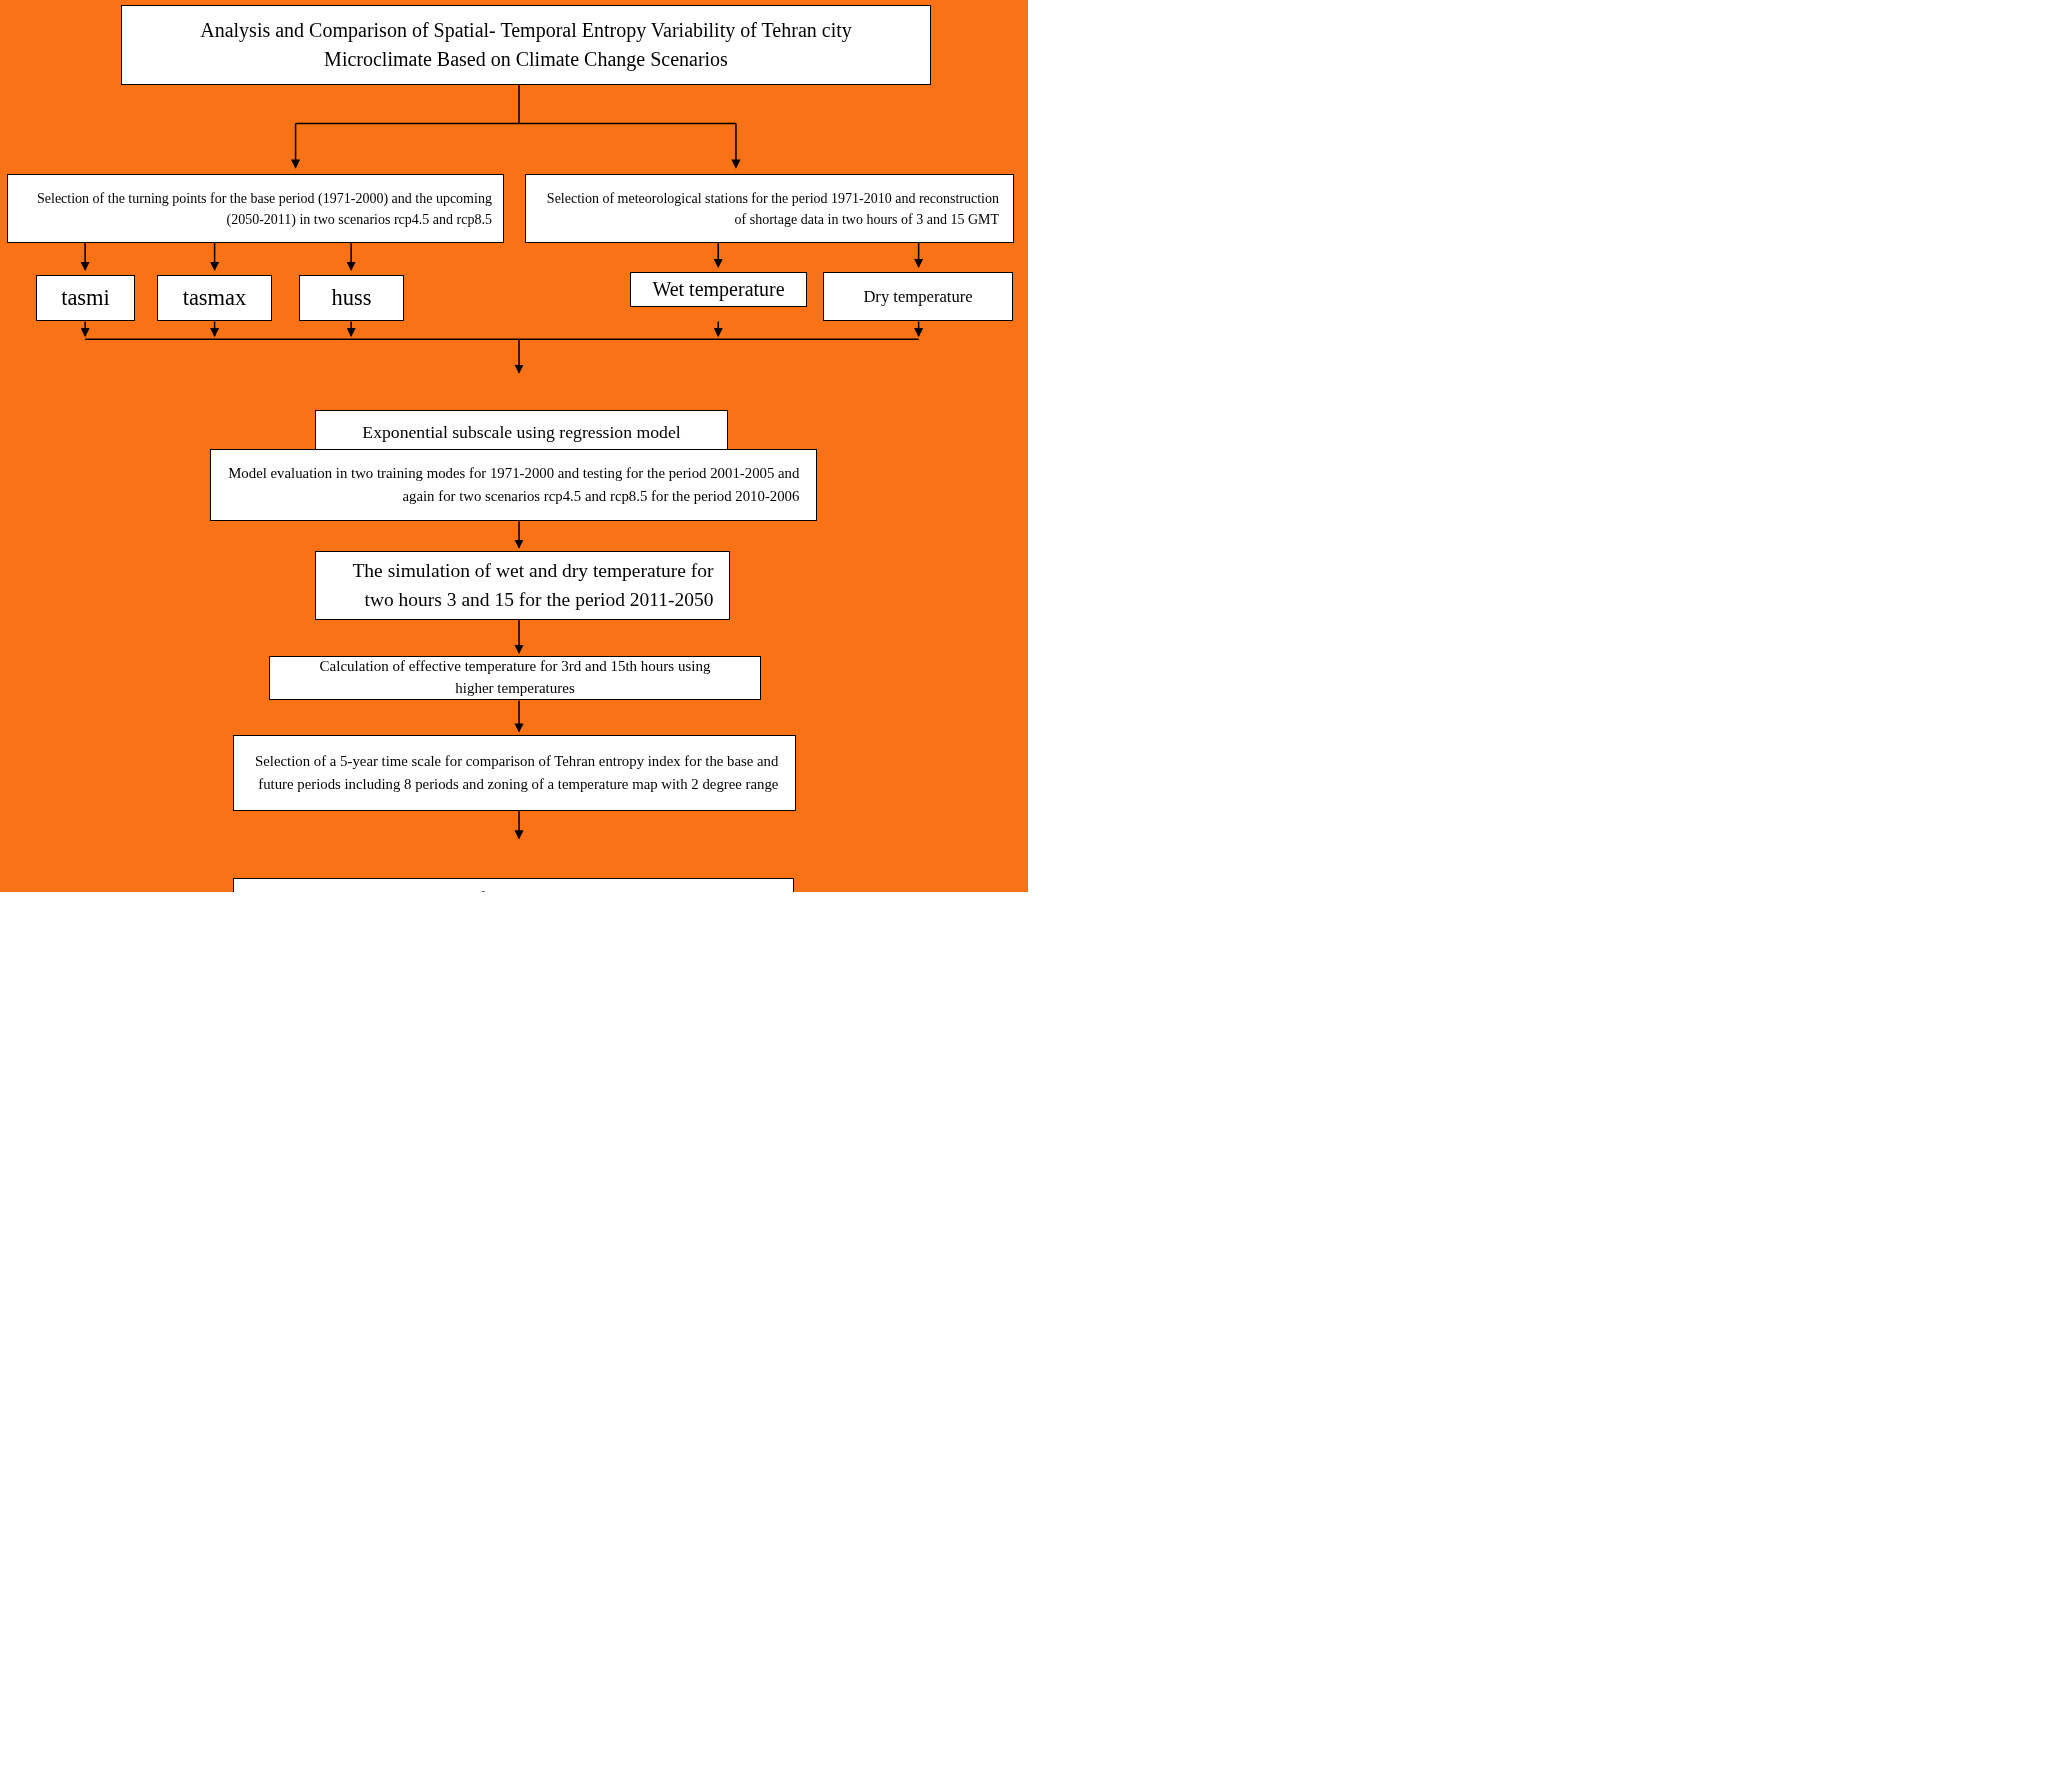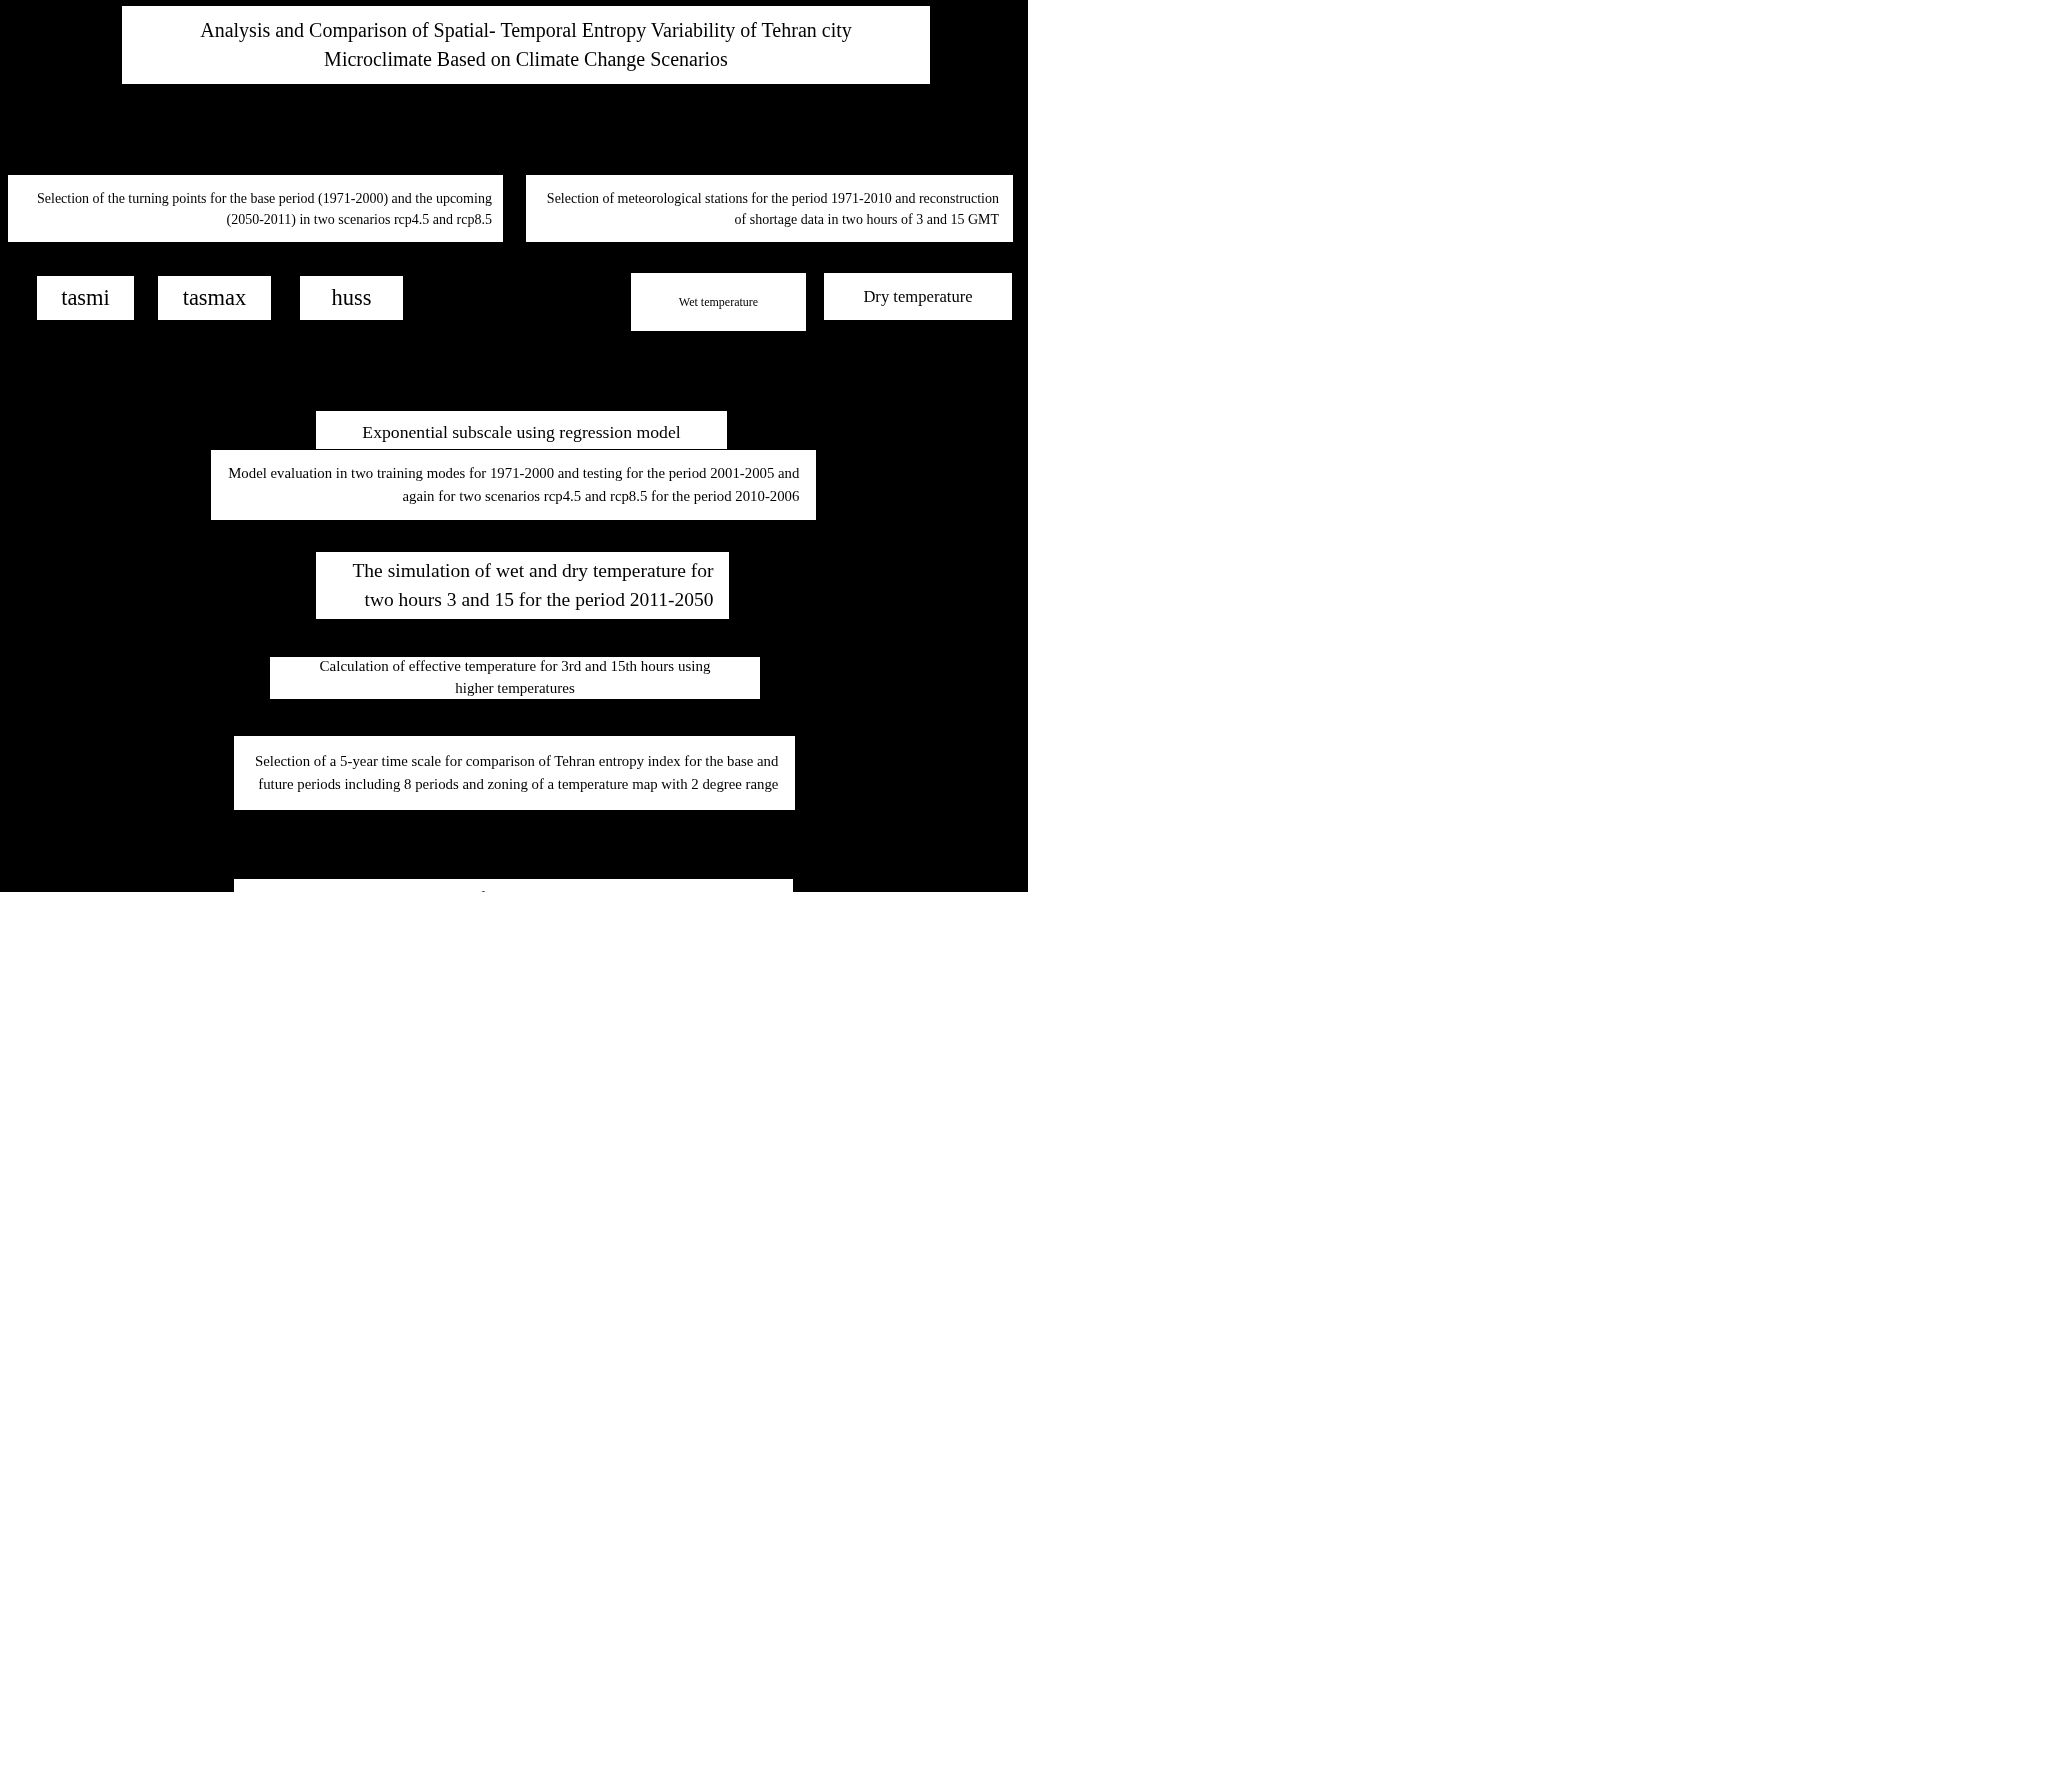--- a/index.html
+++ b/index.html
@@ -6,21 +6,21 @@
     margin: 0;
     padding: 0;
     background: #ffffff;
     font-family: "Liberation Serif", "DejaVu Serif", serif;
     color: #000000;
   }
   .canvas {
     position: relative;
     width: 1028px;
     height: 892px;
-    background: #000000;
+    background: #f97316;
     overflow: hidden;
   }
   .connectors {
     position: absolute;
     left: 0;
     top: 0;
     width: 1028px;
     height: 892px;
     pointer-events: none;
   }
@@ -34,21 +34,21 @@
   }
   .box.center { justify-content: center; text-align: center; }
   .box.left   { justify-content: flex-start; text-align: right; }
 
   .title-box        { left: 121px;  top: 5.3px;    width: 810px; height: 80px; font-size: 20px; padding: 3.5px 23.6px; line-height: 1.45; border-width: 1.8px; }
   .turning-box      { left: 6.5px;   top: 174px;  width: 497px;  height: 69px; font-size: 14px; padding: 4.7px 10.6px; line-height: 1.5; }
   .stations-box     { left: 525px;  top: 174px;  width: 489px;  height: 69px; font-size: 14px; padding: 4.7px 14px; line-height: 1.5; }
   .tasmi-box        { left: 36px;   top: 275px;  width: 99px;  height: 46px;  font-size: 22.5px; }
   .tasmax-box       { left: 157px;  top: 275px;  width: 115px;  height: 46px;  font-size: 22.5px; }
   .huss-box         { left: 299px;  top: 275px;  width: 105px;  height: 46px;  font-size: 22.5px; }
-  .wet-box          { left: 630px; top: 272px;  width: 177px;  height: 60px;  font-size: 12px; }
+  .wet-box          { left: 630px; top: 272px;  width: 177px;  height: 35px;  font-size: 20px; }
   .dry-box          { left: 823px; top: 272px;  width: 190px;  height: 49px;  font-size: 16.6px; }
   .exponential-box  { left: 315px;  top: 376px;  width: 413px;  height: 44px;  font-size: 17.7px; margin-top: 34px; }
   .modeleval-box    { left: 210px;  top: 449px;  width: 607px; height: 72px; font-size: 14.8px; padding: 4.7px 16.6px; line-height: 1.55; }
   .simulation-box   { left: 315px;  top: 551px;  width: 415px;  height: 69px; font-size: 19.5px; padding: 4.7px 15.4px; line-height: 1.45; }
   .effective-box    { left: 269px;  top: 656px; width: 492px;  height: 44px;  font-size: 15px; padding: 2.4px 41px; line-height: 1.45; }
   .fiveyear-box     { left: 233px;  top: 735px; width: 563px;  height: 76px; font-size: 14.8px; padding: 4.7px 16.6px; line-height: 1.55; }
   .normal-box       { left: 233px;  top: 842px; width: 561px;  height: 42px;  font-size: 18.3px; margin-top: 36px; }
 </style>
 </head>
 <body>

